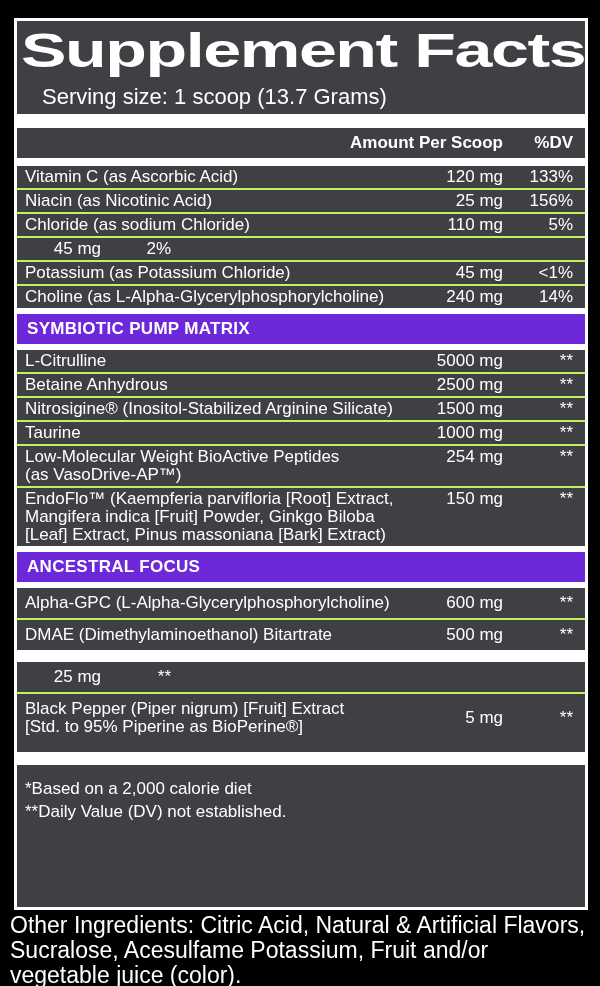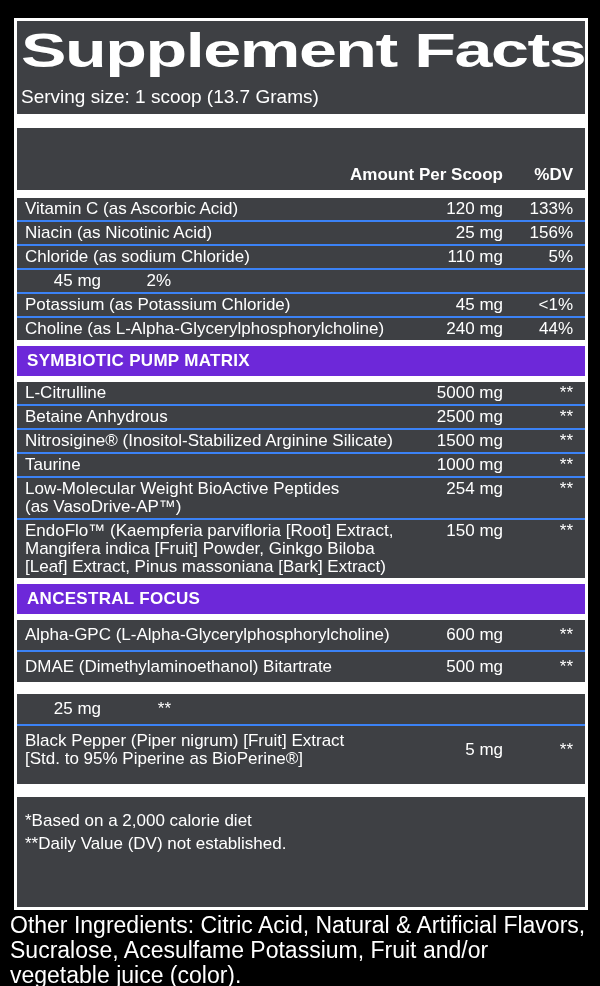--- a/index.html
+++ b/index.html
@@ -24,46 +24,45 @@
     font-size:48px;
     font-weight:bold;
     letter-spacing:-1px;
     line-height:1.15;
     white-space:nowrap;
     transform:scaleX(1.42);
     transform-origin:left top;
     margin:2px 0 0 4px;
   }
   .serving {
-    font-size:19px;
+    font-size:22px;
     line-height:22px;
-    margin:8px 0 6px 4px;
+    margin:8px 0 6px 25px;
   }
   .bar { background:#ffffff; width:100%; }
   .h14 { height:14px; }
   .h8  { height:8px; }
   .h6  { height:6px; }
   .h13 { height:13px; margin-top:10px; }
   .colhead {
     display:flex;
     align-items:center;
     padding:5px 12px 5px 8px;
     font-size:17px;
     font-weight:bold;
-    margin-top:32px;
   }
   .ch-amt { flex:1; text-align:right; }
   .ch-dv  { width:70px; text-align:right; }
   .row {
     display:flex;
     align-items:flex-start;
     padding:2px 12px 2px 8px;
     font-size:17px;
     line-height:18px;
-    border-bottom:2px solid #3b82f6;
+    border-bottom:2px solid #bef264;
   }
   .row.tall { padding-top:6px; padding-bottom:6px; }
   .row.v-center { align-items:center; }
   .row.last { border-bottom:none; }
   .ing-name { flex:1; white-space:pre-line; padding-right:6px; }
   .ing-amt  { width:76px; text-align:right; }
   .ing-dv   { width:70px; text-align:right; }
   .band {
     background:#6d28d9;
     padding:5px 0 5px 10px;
@@ -125,21 +124,21 @@
     <span class="ing-dv">2%</span>
   </div>
   <div class="row">
     <span class="ing-name">Potassium (as Potassium Chloride)</span>
     <span class="ing-amt">45 mg</span>
     <span class="ing-dv">&lt;1%</span>
   </div>
   <div class="row last">
     <span class="ing-name">Choline (as L-Alpha-Glycerylphosphorylcholine)</span>
     <span class="ing-amt">240 mg</span>
-    <span class="ing-dv">44%</span>
+    <span class="ing-dv">14%</span>
   </div>
 
   <div class="bar h6"></div>
   <div class="band">SYMBIOTIC PUMP MATRIX</div>
   <div class="bar h6"></div>
 
   <div class="row">
     <span class="ing-name">L-Citrulline</span>
     <span class="ing-amt">5000 mg</span>
     <span class="ing-dv">**</span>

